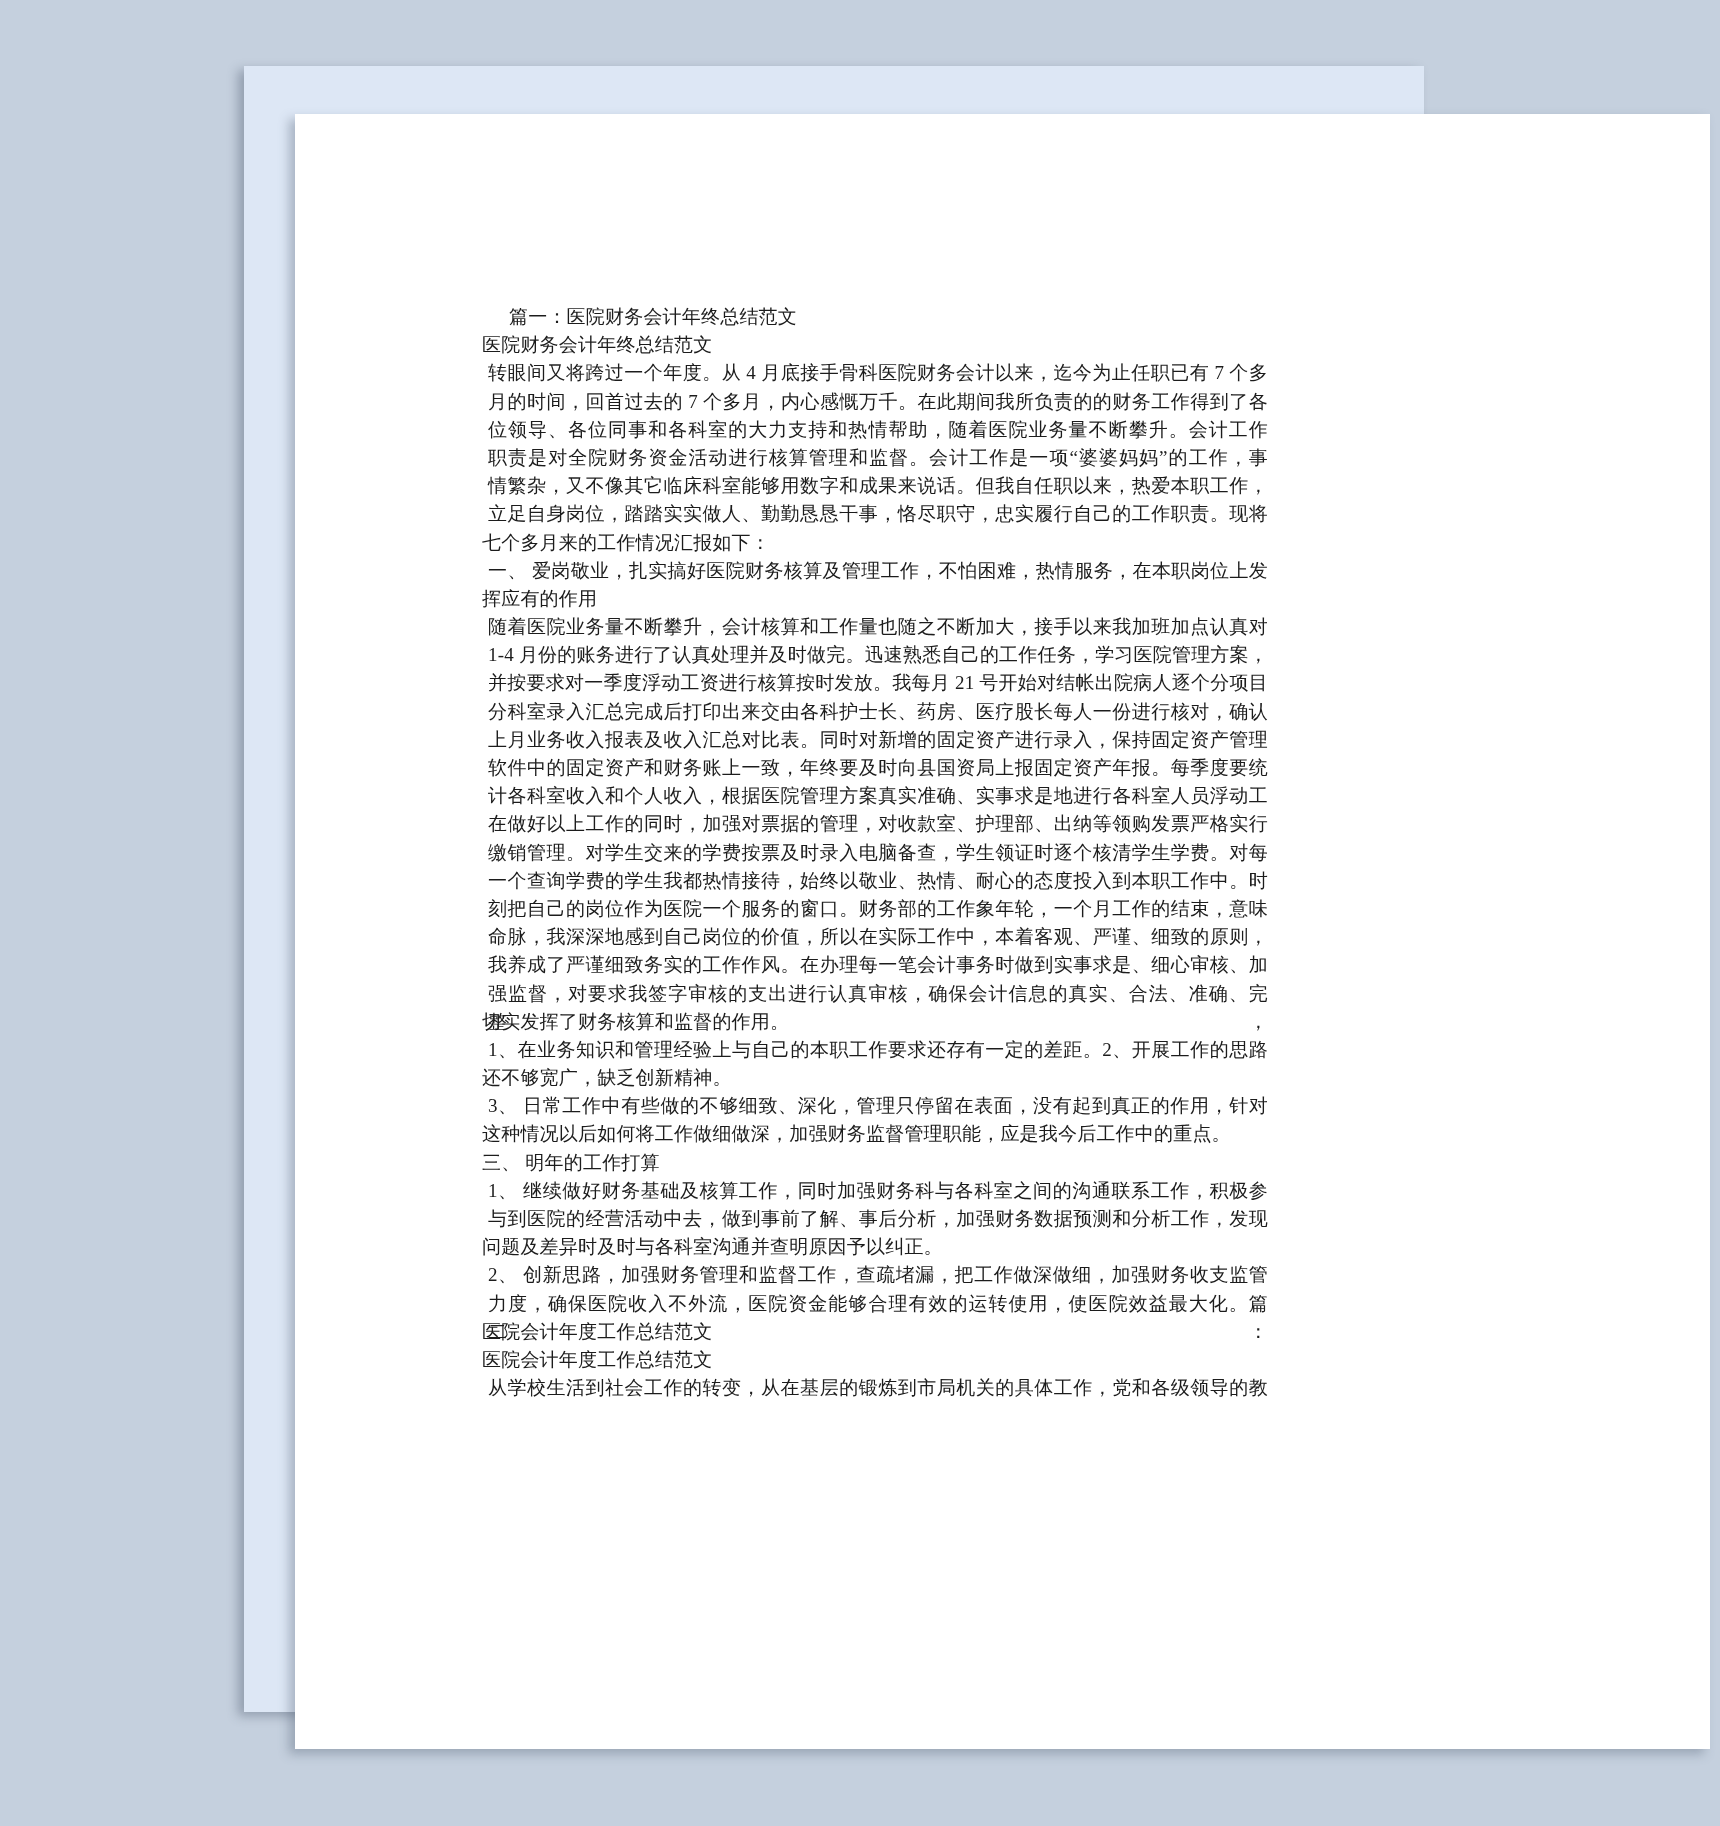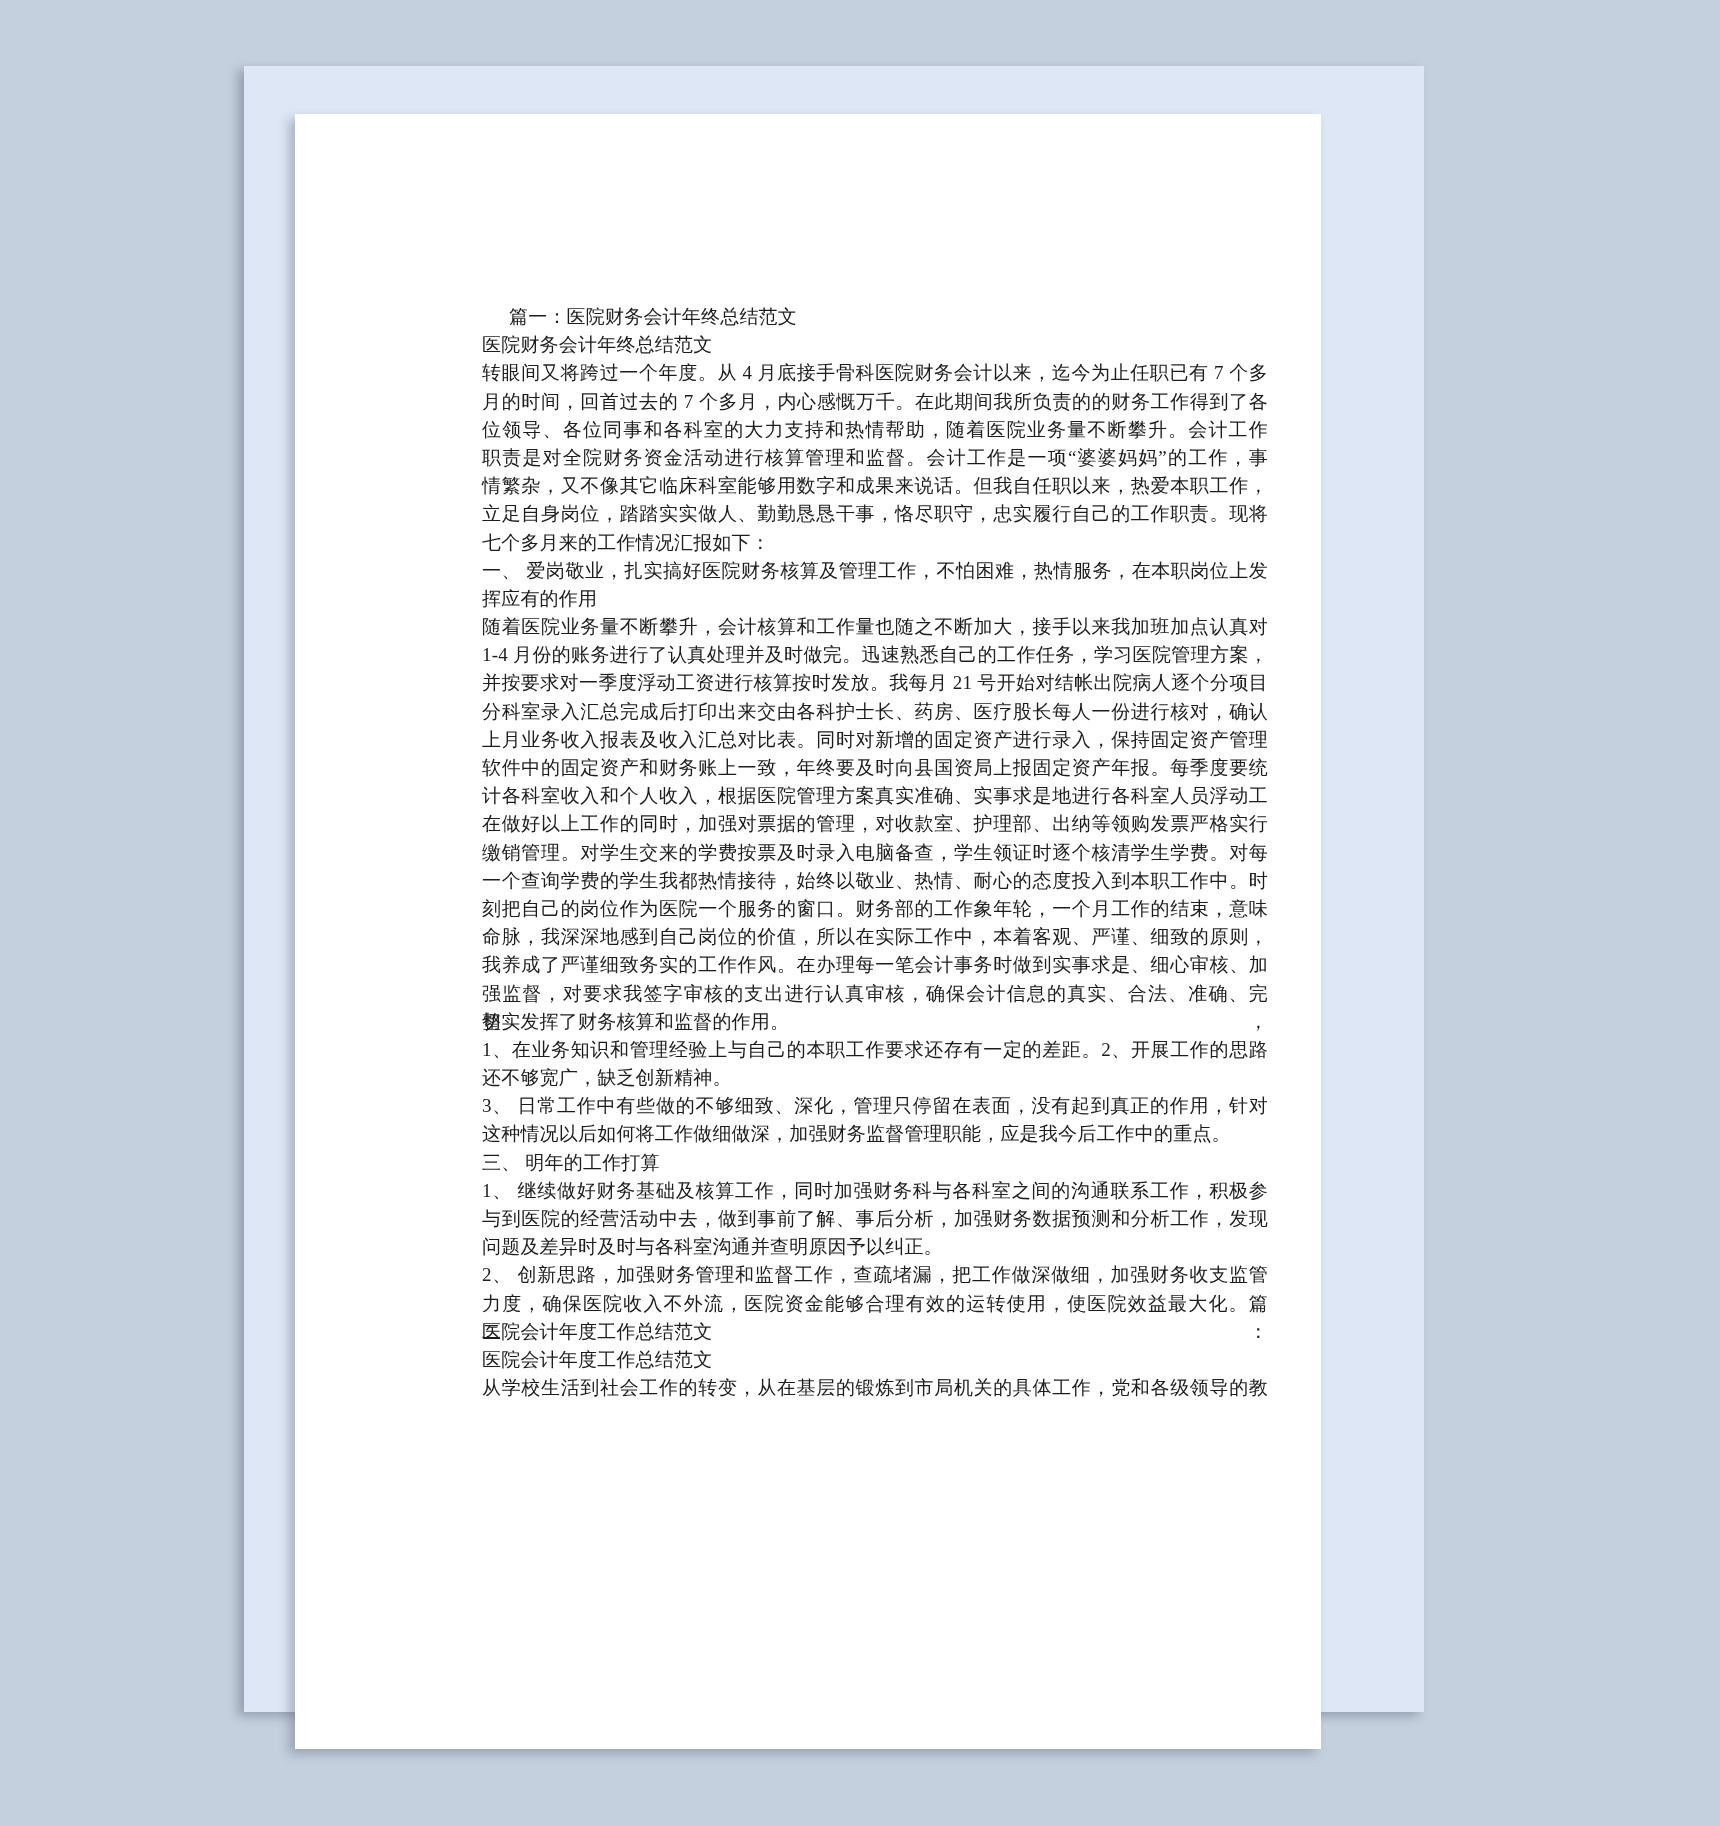--- a/index.html
+++ b/index.html
@@ -20,21 +20,21 @@
     top: 66px;
     width: 1180px;
     height: 1646px;
     background: var(--back-sheet, #dde7f5);
     box-shadow: -6px 4px 10px rgba(73, 86, 106, 0.40);
   }
   .sheet-front {
     position: absolute;
     left: 295px;
     top: 114px;
-    width: 1026px;
+    width: 1415px;
     height: 1635px;
     background: var(--front-sheet, #ffffff);
     box-shadow: -6px 5px 10px rgba(73, 86, 106, 0.35);
   }
   .text-block {
     position: absolute;
     left: 187px;
     top: 189px;
     width: 786px;
   }
@@ -43,20 +43,21 @@
     line-height: 28.2px;
     height: 28.2px;
     color: var(--text, #1c1c1c);
     white-space: pre-wrap;
     text-align: left;
     letter-spacing: 0.2px;
   }
   .doc-line.just {
     text-align: justify;
     text-align-last: justify;
+    margin-left: 6px;
   }
   .doc-line.indent {
     text-indent: 27px;
   }
 </style>
 </head>
 <body style="--bg: #c5d0de; --back-sheet: #dde7f5; --front-sheet: #ffffff; --text: #1c1c1c;">
 
 <div>
   <div class="sheet-back"></div>

